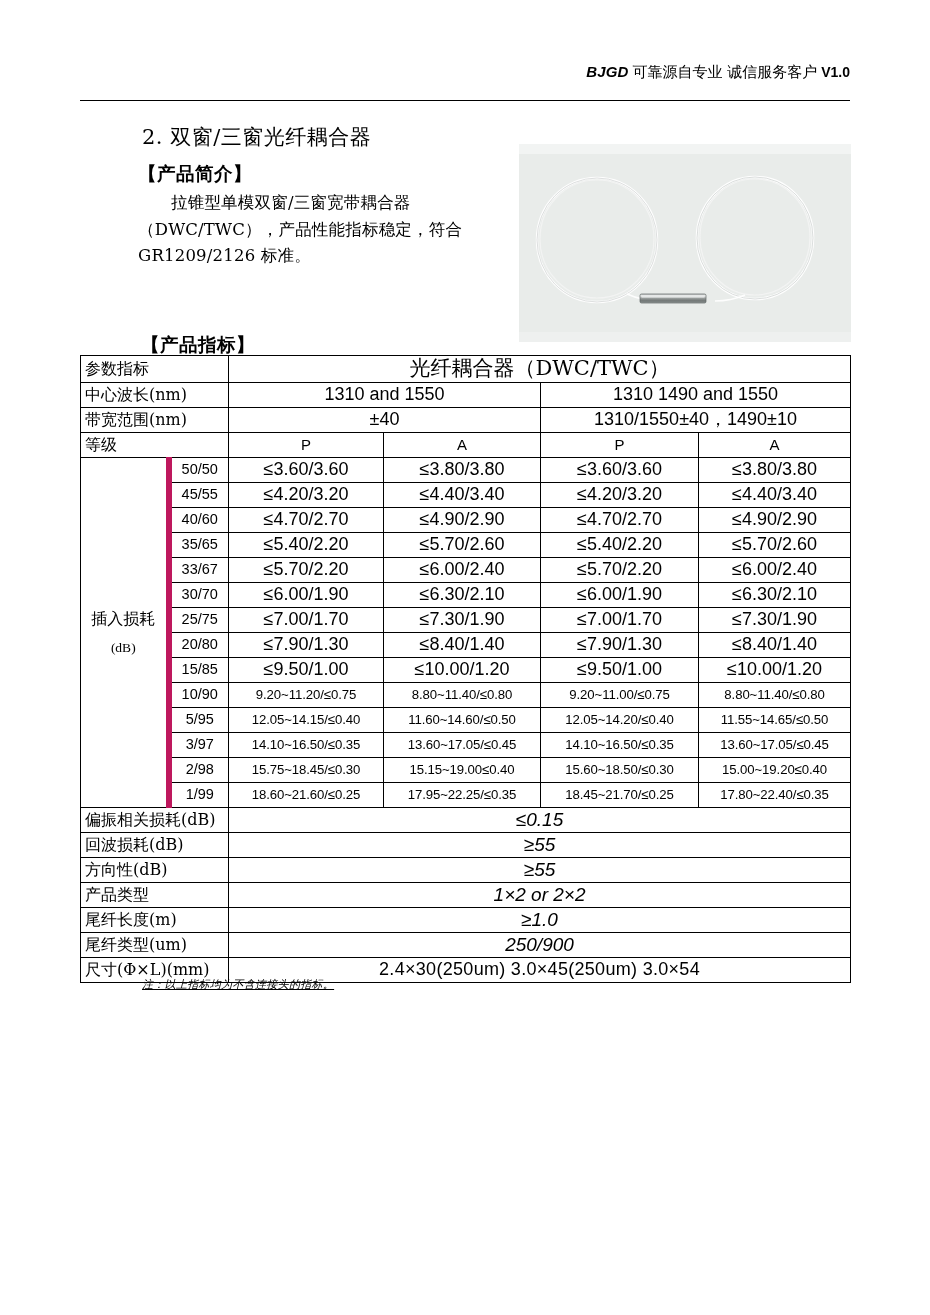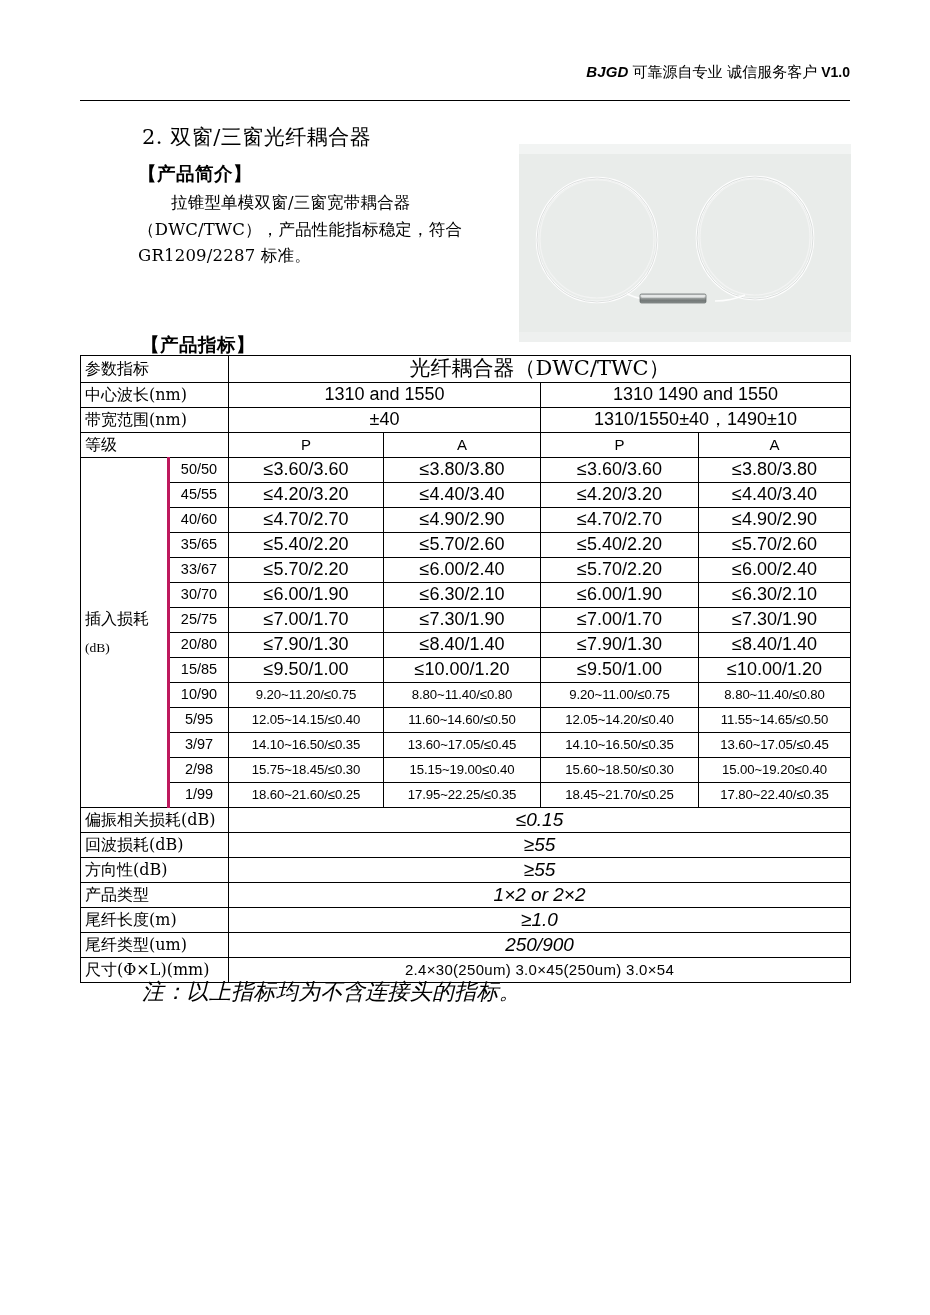--- a/index.html
+++ b/index.html
@@ -128,64 +128,65 @@
     white-space: nowrap;
   }
   .spec-table td.val-narrow {
     font-size: 13.2px;
     white-space: nowrap;
     letter-spacing: -0.1px;
   }
   .spec-table td.il-label {
     font-family: "DejaVu Serif", "Liberation Serif", serif;
     font-size: 16px;
-    text-align: left;
+    text-align: center;
     line-height: 1.9;
-    border-right: 3px solid #be185d;
+    border-right: 6px solid #be185d;
   }
   .spec-table td.il-label .u {
     font-family: Liberation Serif, serif;
     font-size: 13.5px;
   }
   .spec-table td.wide {
     font-size: 19px;
     font-style: italic;
   }
   .spec-table td.dim {
-    font-size: 15px;
+    font-size: 18px;
     letter-spacing: 0.3px;
   }
   .spec-table td.grade {
     font-size: 15px;
   }
 
   
   .footnote {
     position: absolute;
     left: 142px;
     top: 977px;
-    font-size: 22px;
+    font-size: 11px;
     font-style: italic;
     font-family: "DejaVu Serif", "Liberation Serif", serif;
     letter-spacing: 0.3px;
+    text-decoration: underline;
   }
 </style>
 </head>
 <body>
 
 <div class="page-header">
   <span class="brand">BJGD</span>
   <span class="hdr-cn">可靠源自专业 诚信服务客户</span>
   <span class="hdr-ver">V1.0</span>
 </div>
 
 <div class="section-title">2. 双窗/三窗光纤耦合器</div>
 
 <div class="block-heading" id="intro-heading">【产品简介】</div>
-<div class="intro-body">拉锥型单模双窗/三窗宽带耦合器（DWC/TWC），产品性能指标稳定，符合 GR1209/2287 标准。</div>
+<div class="intro-body">拉锥型单模双窗/三窗宽带耦合器（DWC/TWC），产品性能指标稳定，符合 GR1209/2126 标准。</div>
 
 <div class="photo">
   <svg width="332" height="198" viewBox="0 0 332 198">
     <defs>
       <linearGradient id="tubeg" x1="0" y1="0" x2="0" y2="1">
         <stop offset="0%" stop-color="#b9bcbb"></stop>
         <stop offset="22%" stop-color="#f2f3f3"></stop>
         <stop offset="52%" stop-color="#8e9392"></stop>
         <stop offset="78%" stop-color="#6e7473"></stop>
         <stop offset="100%" stop-color="#9aa09f"></stop>

